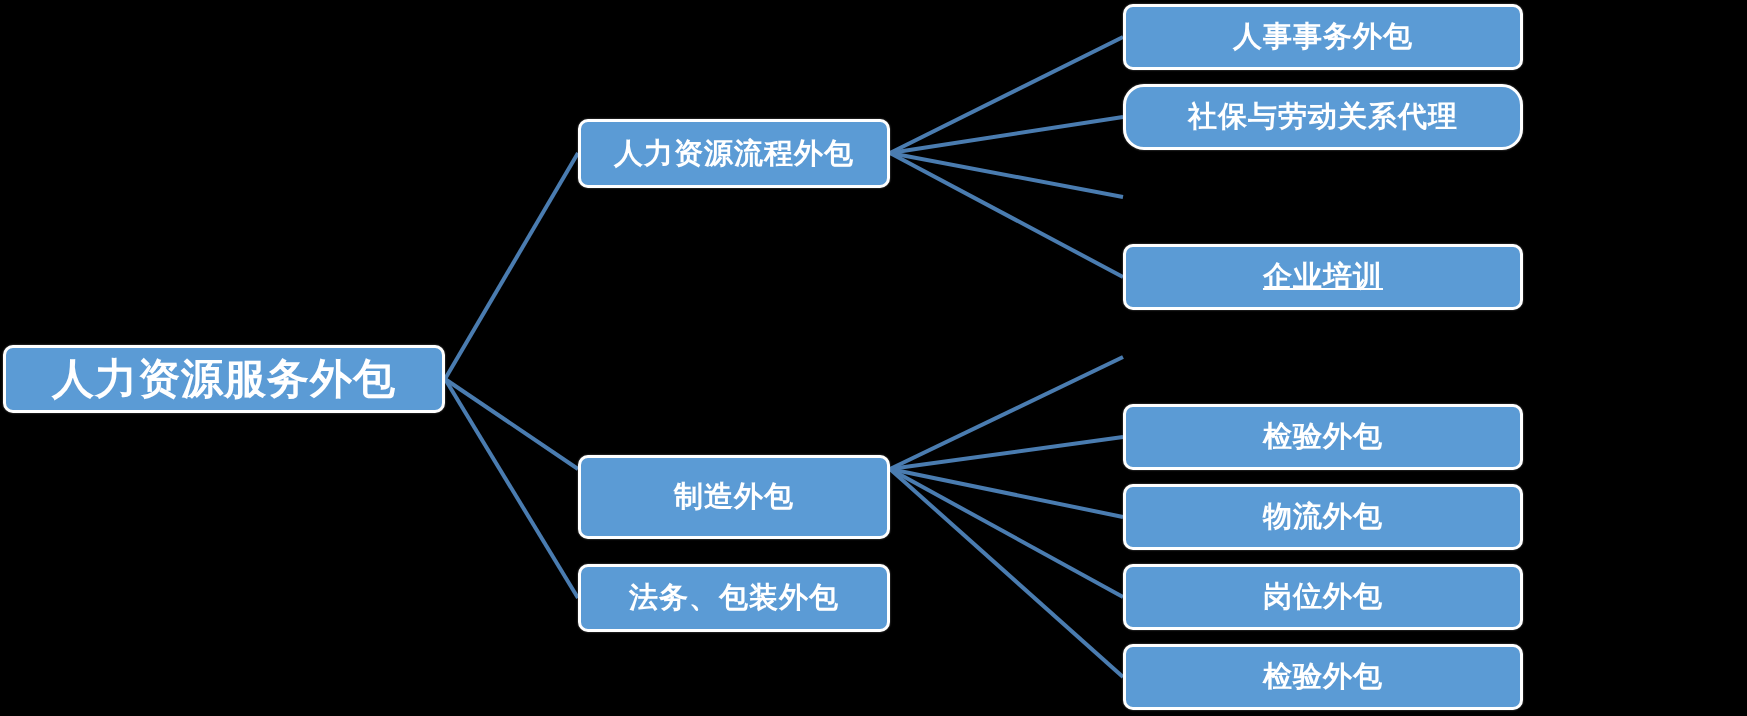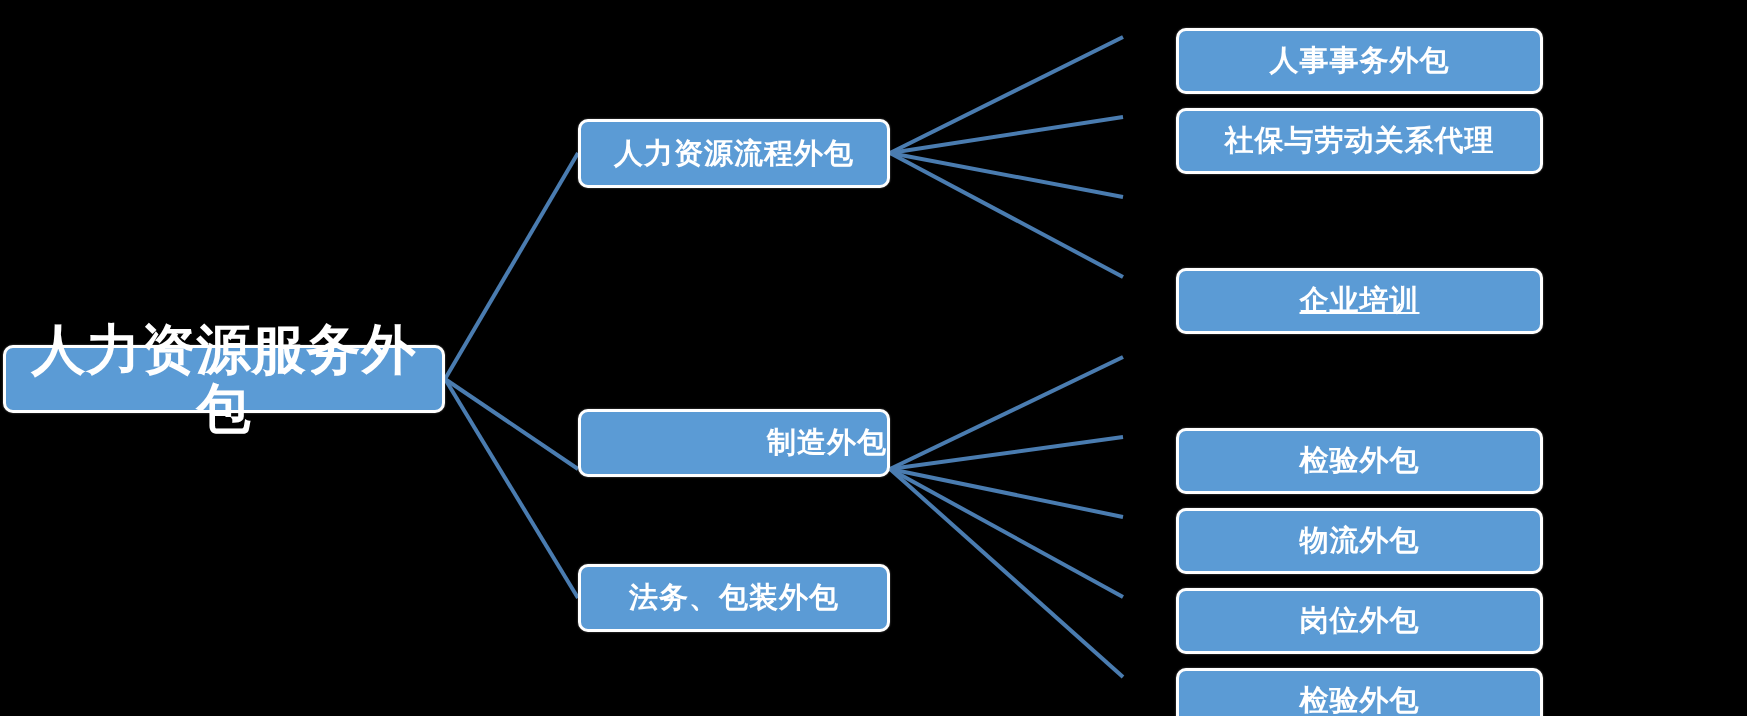--- a/index.html
+++ b/index.html
@@ -29,32 +29,32 @@
     border-radius: 10px;
     color: var(--node-text, #ffffff);
     display: flex;
     align-items: center;
     justify-content: center;
     font-weight: bold;
     text-align: center;
     box-shadow: 0 0 2px rgba(220,220,220,0.45);
   }
   .node span { display: block; line-height: 1.1; }
-  .lv1 { font-size: 54px; letter-spacing: 1px; justify-content: flex-end; }
+  .lv1 { font-size: 42px; letter-spacing: 1px; }
   .lv2, .lv3 { font-size: 29px; letter-spacing: 1px; }
 
   #n-root { left: 3px;    top: 345px; width: 442px; height: 68px; }
 
   #n-m1   { left: 578px;  top: 119px; width: 312px; height: 69px; }
-  #n-m2   { left: 578px;  top: 409px; width: 312px; height: 68px; justify-content: flex-end; }
+  #n-m2   { left: 578px;  top: 455px; width: 312px; height: 84px; }
   #n-m3   { left: 578px;  top: 564px; width: 312px; height: 68px; }
 
-  .lv3    { left: 1176px; width: 367px; height: 66px; margin-top: 24px; }
+  .lv3    { left: 1123px; width: 400px; height: 66px; }
   #n-r1 { top: 4px; }
-  #n-r2 { top: 84px; }
+  #n-r2 { top: 84px; border-radius: 21px; }
   #n-r3 { top: 164px; }
   #n-r4 { top: 244px; text-decoration: underline; }
   #n-r5 { top: 324px; }
   #n-r6 { top: 404px; }
   #n-r7 { top: 484px; }
   #n-r8 { top: 564px; }
   #n-r9 { top: 644px; }
 </style>
 </head>
 <body>

